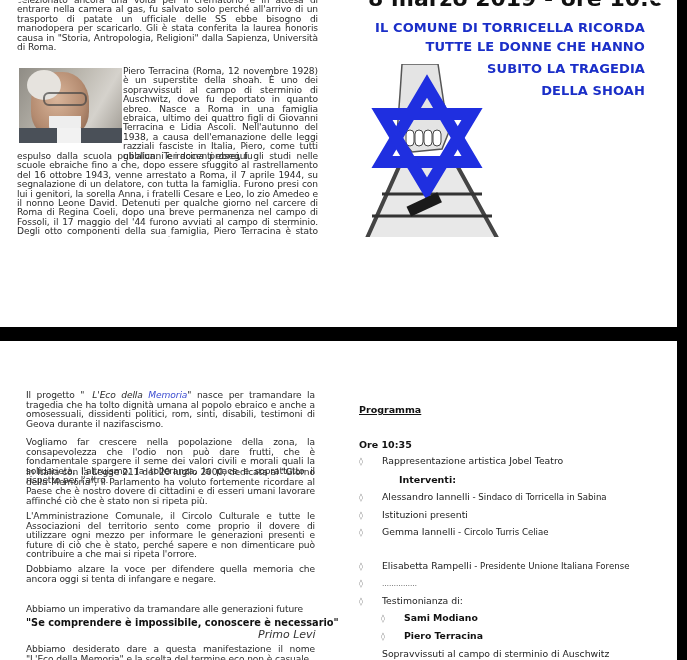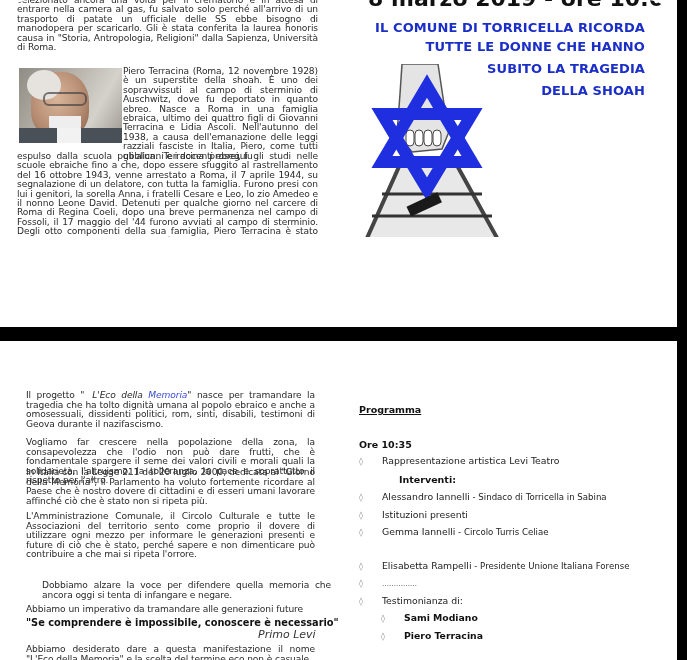--- a/index.html
+++ b/index.html
@@ -128,30 +128,30 @@
   </svg>
 </div>
 
 <div class="divider-h"></div>
 
 <div class="page page-bottom">
   <p class="lower-para lp1" style="margin:0"><span>Il progetto "</span><span class="eco"><span>L'Eco della </span><span class="mem">Memoria</span></span><span>" nasce per tramandare la tragedia che ha tolto dignità umana al popolo ebraico e anche a omosessuali, dissidenti politici, rom, sinti, disabili, testimoni di Geova durante il nazifascismo.</span></p>
   <p class="lower-para lp2" style="margin:0">Vogliamo far crescere nella popolazione della zona, la consapevolezza che l'odio non può dare frutti, che è fondamentale spargere il seme dei valori civili e morali quali la solidarietà, l'altruismo, la tolleranza, la pace e soprattutto il rispetto per l'altro.</p>
   <p class="lower-para lp3" style="margin:0">In Italia con la Legge 211 del 20 luglio 2000, dedicata al "Giorno della Memoria", il Parlamento ha voluto fortemente ricordare al Paese che è nostro dovere di cittadini e di esseri umani lavorare affinché ciò che è stato non si ripeta più.</p>
   <p class="lower-para lp4" style="margin:0">L'Amministrazione Comunale, il Circolo Culturale e tutte le Associazioni del territorio sento come proprio il dovere di utilizzare ogni mezzo per informare le generazioni presenti e future di ciò che è stato, perché sapere e non dimenticare può contribuire a che mai si ripeta l'orrore.</p>
-  <p class="lower-para lp5" style="margin:16px">Dobbiamo alzare la voce per difendere quella memoria che ancora oggi si tenta di infangare e negare.</p>
+  <p class="lower-para lp5" style="margin:0">Dobbiamo alzare la voce per difendere quella memoria che ancora oggi si tenta di infangare e negare.</p>
   <p class="lower-para lp6" style="margin:0">Abbiamo un imperativo da tramandare alle generazioni future</p>
   <div class="quote">"Se comprendere è impossibile, conoscere è necessario"</div>
   <div class="quote-author">Primo Levi</div>
   <p class="lower-para lp7" style="margin:0">Abbiamo desiderato dare a questa manifestazione il nome "L'Eco della Memoria" e la scelta del termine eco non è casuale.</p>
 
   <div class="prog-title">Programma</div>
   <div class="prog-time">Ore 10:35</div>
   <div class="prog-item" style="top:114px">
-    <span class="bullet">◊</span><span>Rappresentazione artistica Levi Teatro</span>
+    <span class="bullet">◊</span><span>Rappresentazione artistica Jobel Teatro</span>
   </div>
   <div class="prog-label">Interventi:</div>
 
   <div class="prog-item" style="top:150px">
     <span class="bullet">◊</span><span>Alessandro Iannelli</span><span class="role"> - Sindaco di Torricella in Sabina</span>
   </div>
   <div class="prog-item" style="top:168px">
     <span class="bullet">◊</span><span>Istituzioni presenti</span><span class="role"></span>
   </div>
   <div class="prog-item" style="top:185px">
@@ -165,15 +165,16 @@
   </div>
   <div class="prog-item" style="top:254px">
     <span class="bullet">◊</span><span>Testimonianza  di:</span>
   </div>
   <div class="prog-sub" style="top:271px">
     <span class="bullet">◊</span><span>Sami Modiano</span>
   </div>
   <div class="prog-sub" style="top:289px">
     <span class="bullet">◊</span><span>Piero Terracina</span>
   </div>
+  <div class="prog-foot">Sopravvissuti al campo di sterminio di Auschwitz</div>
 </div>
 
 <div class="divider-v"></div>
 
 </body></html>

